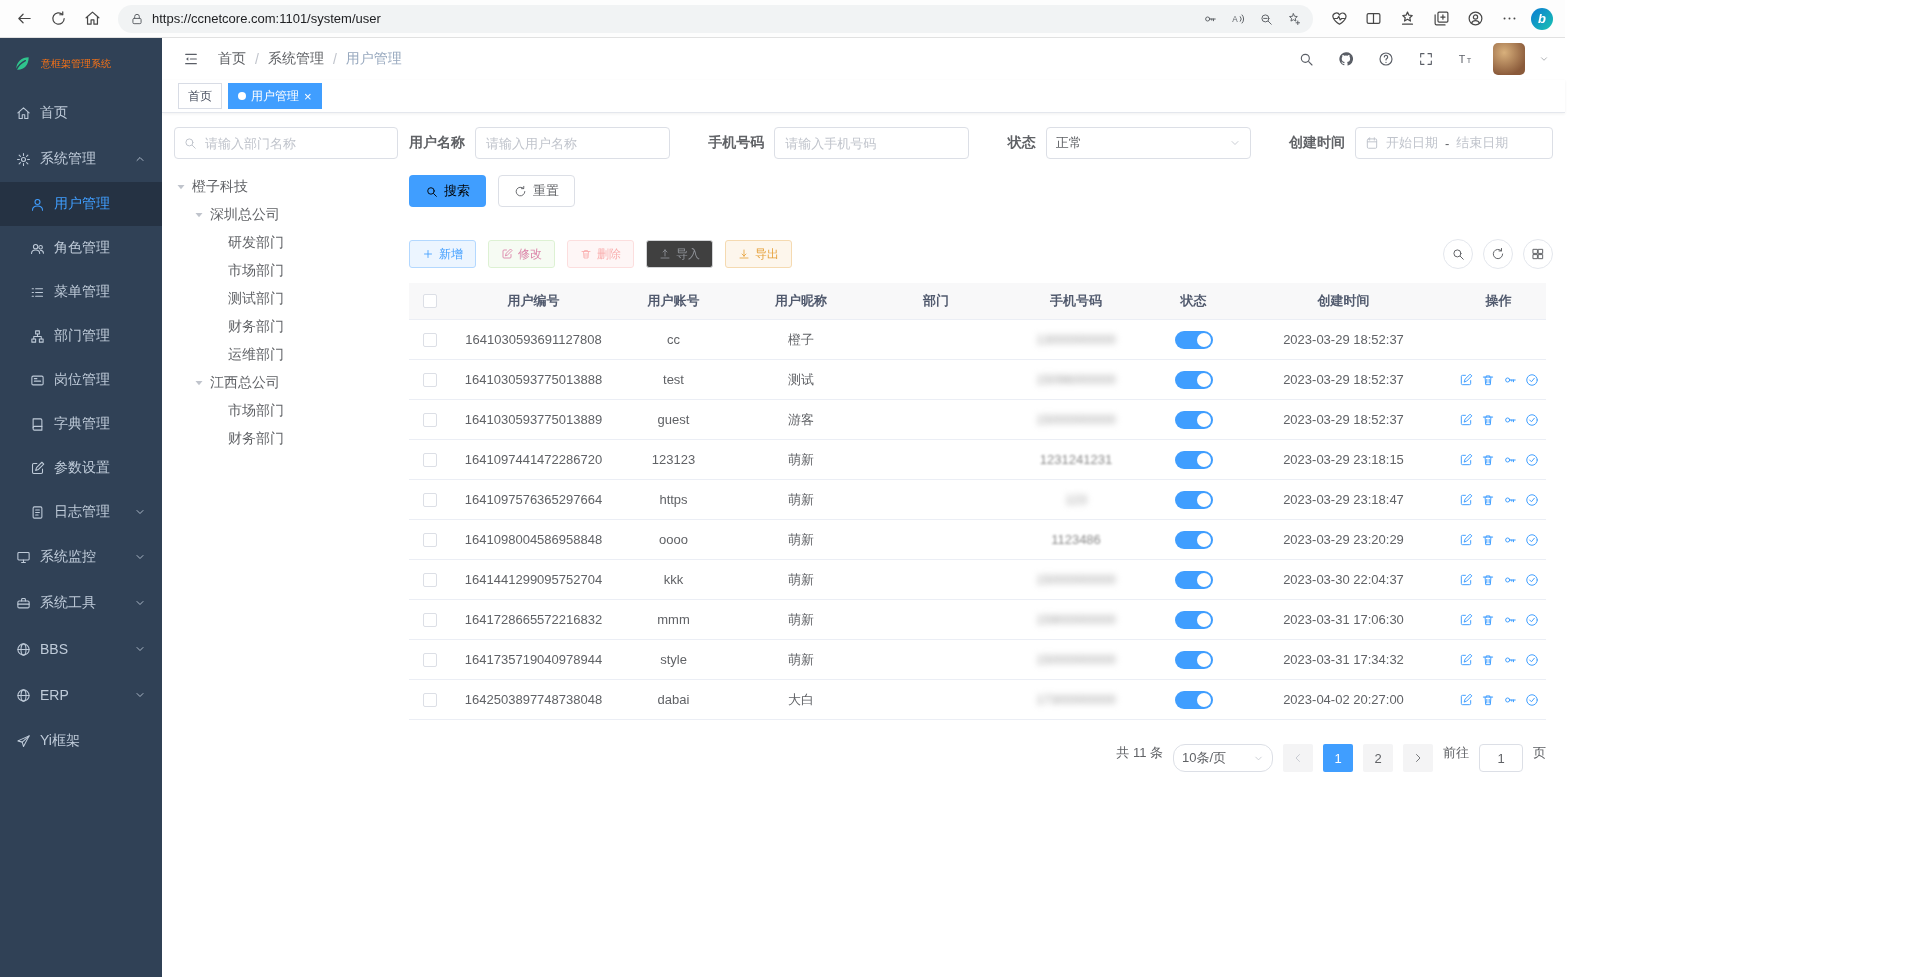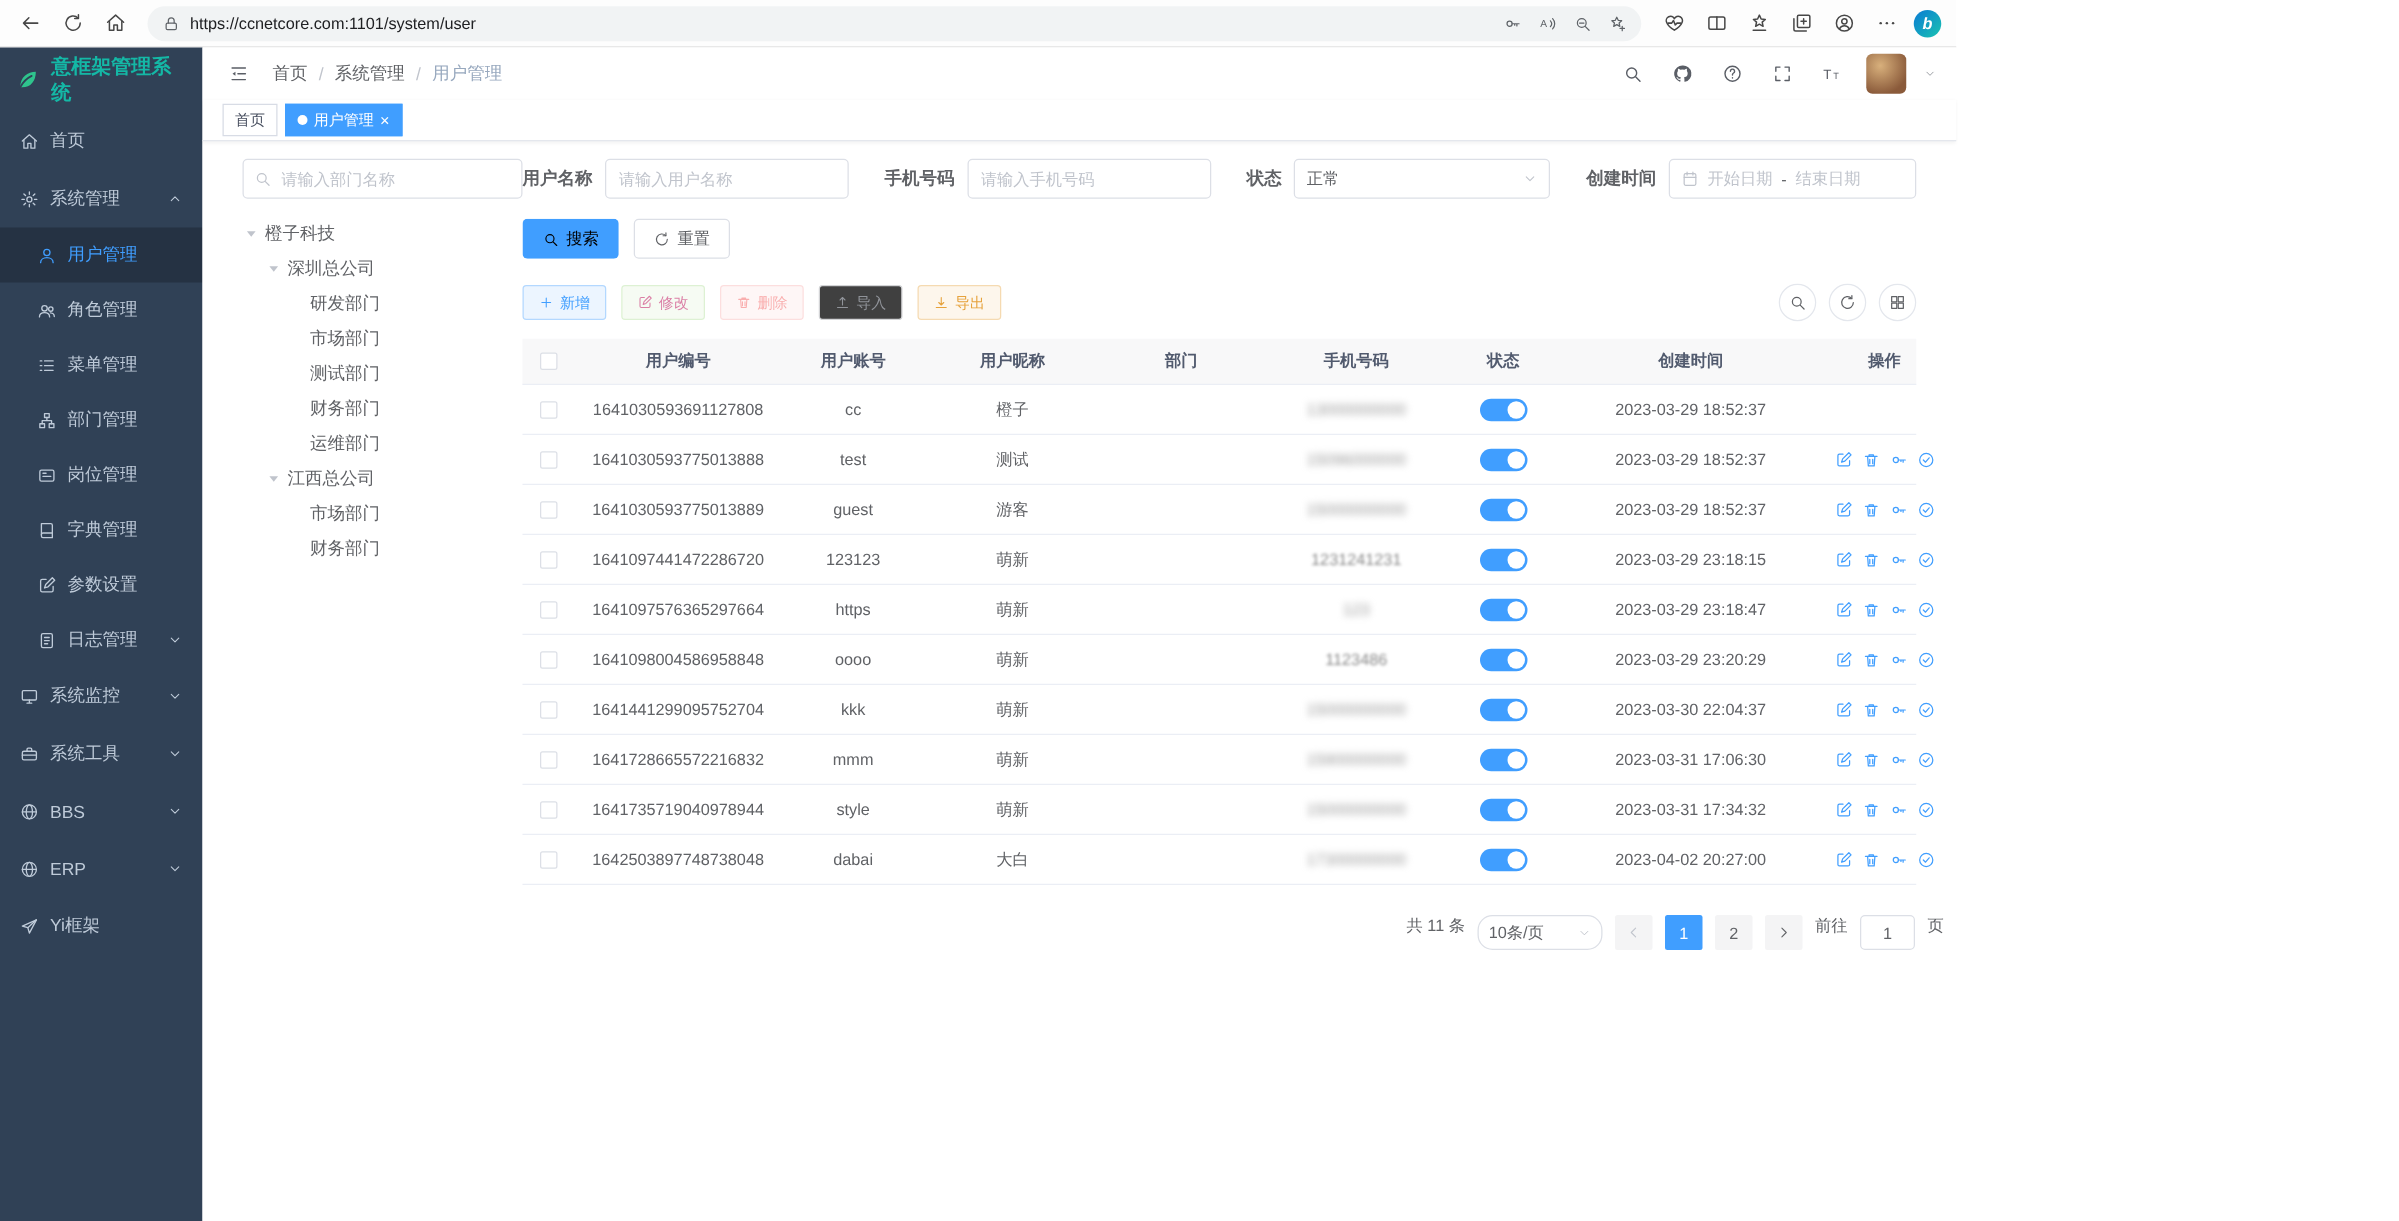--- a/index.html
+++ b/index.html
@@ -17,21 +17,21 @@
   .urlbar{flex:1;height:28px;margin:0 8px;background:#f1f3f4;border-radius:14px;display:flex;align-items:center;gap:8px;padding:0 6px 0 12px;font-size:13px;color:#202124}
   .urlbar .i{width:14px;height:14px;color:#5f6368}
   .url-text{flex:1;text-align:left;white-space:nowrap;overflow:hidden}
   .u-btn{width:26px;height:26px;border-radius:50%;display:flex;align-items:center;justify-content:center;color:#5f6368;cursor:pointer}
   .copilot{width:22px;height:22px;margin:0 4px;border-radius:50%;background:linear-gradient(135deg,#0b7bd4,#19c3b1);color:#fff;
     display:flex;align-items:center;justify-content:center;font-size:13px;font-weight:bold;font-style:italic;cursor:pointer}
 
   
   .app{display:flex;height:939px}
   .sidebar{width:162px;flex:none;background:#304156;color:#bfcbd9;overflow:hidden}
-  .logo{height:52px;display:flex;align-items:center;gap:9px;padding:0 12px;color:#14b8a6;font-weight:bold;font-size:16px}
+  .logo{height:52px;display:flex;align-items:center;gap:9px;padding:0 12px;color:#f97316;font-weight:normal;font-size:10px}
   .logo .i{width:20px;height:20px;color:#2fc48d}
   .m-item{height:46px;display:flex;align-items:center;gap:9px;padding:0 16px;font-size:14px;cursor:pointer}
   .m-item .i{width:15px;height:15px}
   .m-item .m-label{flex:1;white-space:nowrap}
   .m-item .chev{width:12px;height:12px;color:#bfcbd9}
   .sub .m-item{padding-left:30px;height:44px}
   .m-item.active{color:#409eff;background:rgba(0,0,0,.22)}
 
   .main{flex:1;display:flex;flex-direction:column;min-width:0;background:#fff}
   .navbar{height:42px;display:flex;align-items:center;gap:14px;padding:0 16px}
@@ -43,21 +43,21 @@
   .avatar{width:32px;height:32px;border-radius:5px;background:radial-gradient(circle at 35% 30%,#d8b07c,#8a5a3a 75%);cursor:pointer}
   .avatar-caret{width:10px;height:10px;color:#909399}
 
   .tags{height:33px;display:flex;align-items:center;gap:6px;padding:0 16px;border-bottom:1px solid #e4e7ed;box-shadow:0 1px 3px rgba(0,0,0,.06)}
   .tag{height:26px;padding:0 9px;border:1px solid #d8dce5;background:#fff;font-size:12px;color:#495060;display:flex;align-items:center;gap:5px;cursor:pointer}
   .tag.active{background:#409eff;border-color:#409eff;color:#fff}
   .tag .dot{width:8px;height:8px;border-radius:50%;background:#fff}
   .tag .close{font-size:13px;line-height:1}
 
   
-  .content{flex:1;display:flex;gap:0;padding:14px 32px;overflow:hidden}
+  .content{flex:1;display:flex;gap:11px;padding:14px 12px;overflow:hidden}
   .left-tree{width:224px;flex:none}
   .tree-search{position:relative}
   .tree-search .i{position:absolute;left:9px;top:9px;width:14px;height:14px;color:#c0c4cc}
   .tree-search input{width:100%;height:32px;border:1px solid #dcdfe6;border-radius:4px;padding:0 8px 0 30px;font-size:13px;color:#606266;outline:none}
   input::placeholder{color:#c0c4cc}
   .tree-list{margin-top:14px}
   .tree-node{height:28px;display:flex;align-items:center;gap:4px;font-size:14px;color:#606266;cursor:pointer}
   .tree-node .caret{width:14px;height:14px;color:#c0c4cc}
   .caret-ph{width:14px;flex:none}
 
@@ -72,21 +72,21 @@
   .date-box{width:198px;height:32px;border:1px solid #dcdfe6;border-radius:4px;display:flex;align-items:center;gap:7px;padding:0 9px;font-size:13px;color:#c0c4cc;cursor:pointer}
   .date-box .i{width:14px;height:14px;color:#c0c4cc}
   .date-box .sep{color:#606266}
 
   .btn-row{margin-top:16px;display:flex;gap:12px}
   .btn{height:32px;padding:0 15px;border-radius:4px;font-size:13px;display:inline-flex;align-items:center;gap:6px;cursor:pointer;border:1px solid transparent}
   .btn .i{width:13px;height:13px}
   .btn.primary{background:#409eff;color:#000000}
   .btn.plain{background:#fff;border-color:#dcdfe6;color:#606266}
 
-  .toolbar-row{margin-top:20px;display:flex;align-items:center}
+  .toolbar-row{margin-top:32px;display:flex;align-items:center}
   .tbtn{height:28px;padding:0 12px;border-radius:3px;font-size:12px;display:inline-flex;align-items:center;gap:5px;margin-right:12px;cursor:pointer;border:1px solid transparent;background:#fff}
   .tbtn .i{width:12px;height:12px}
   .tbtn.primary{color:#409eff;background:#ecf5ff;border-color:#b3d8ff}
   .tbtn.success{color:#be185d;background:#f0f9eb;border-color:#c2e7b0}
   .tbtn.danger{color:#f56c6c;background:#fef0f0;border-color:#fbc4c4}
   .tbtn.info{color:#909399;background:#404040;border-color:#d3d4d6}
   .tbtn.warning{color:#e6a23c;background:#fdf6ec;border-color:#f5dab1}
   .tbtn.disabled{opacity:.55;cursor:not-allowed}
   .toolbar-right{margin-left:auto;display:flex;gap:10px}
   .mini-btn{width:30px;height:30px;border-radius:50%;border:1px solid #e4e7ed;display:flex;align-items:center;justify-content:center;color:#606266;cursor:pointer}

